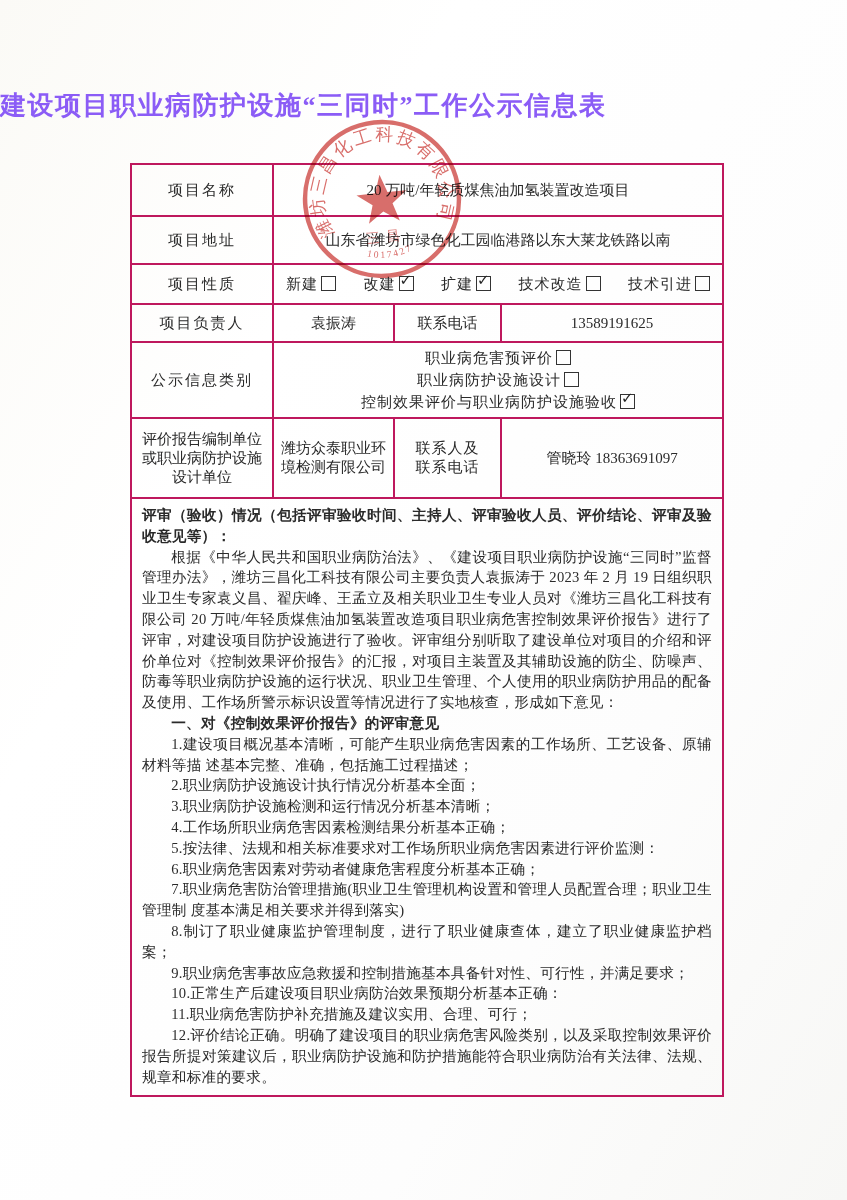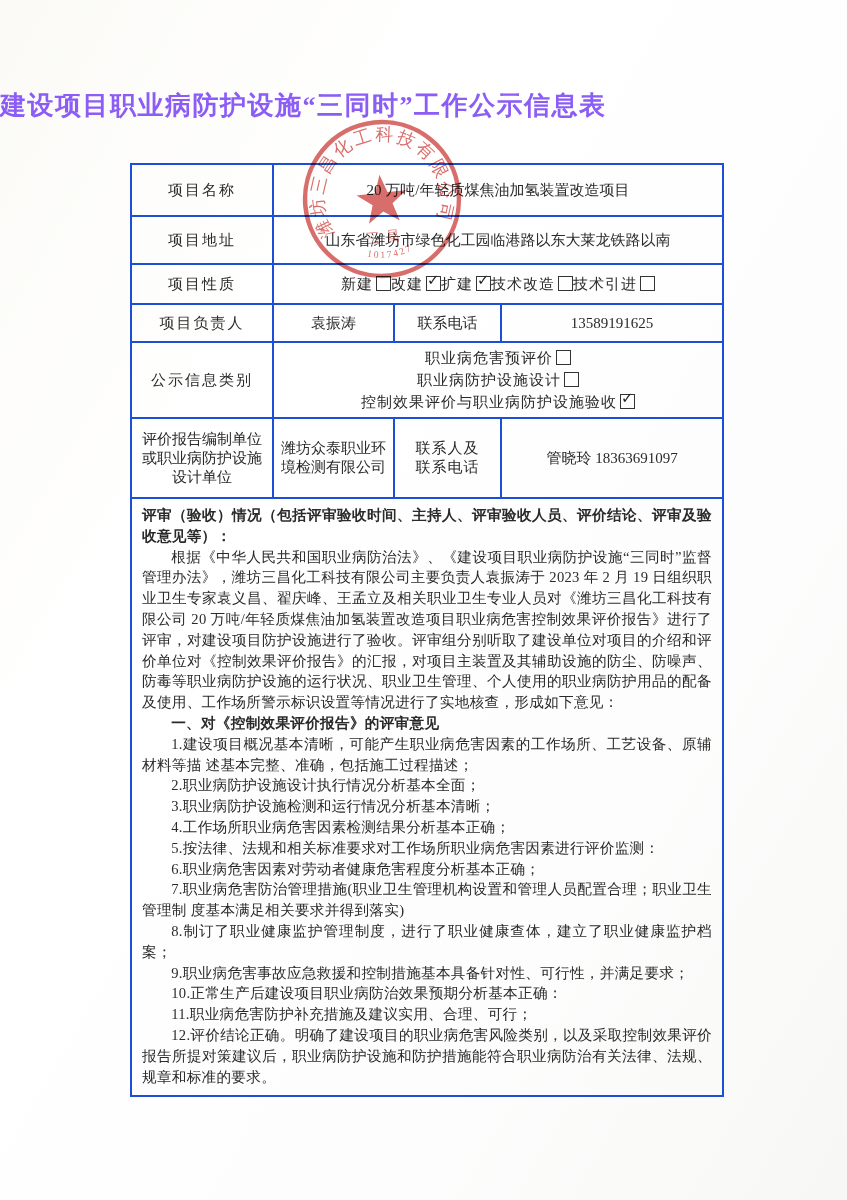--- a/index.html
+++ b/index.html
@@ -13,31 +13,31 @@
   .doc-title{
     position:absolute;top:88px;left:0;width:100%;
     text-align:left;font-size:26px;font-weight:bold;letter-spacing:1.5px;color:#8b5cf6;
   }
   .form-table{
     position:absolute;left:130px;top:163px;width:592px;
     border-collapse:collapse;table-layout:fixed;
     font-size:15px;color:#2a2a2a;
   }
   .form-table td{
-    border:2px solid #1d4ed8;
+    border:2px solid #be185d;
     padding:2px 4px;
     text-align:center;vertical-align:middle;
     word-break:break-all;
   }
   .form-table col.c1{width:142px;} .form-table col.c2{width:121px;}
   .form-table col.c3{width:107px;} .form-table col.c4{width:222px;}
   td.label-cell{letter-spacing:2px;}
   td.pre{white-space:pre-line;letter-spacing:1px;margin-top:42px;}
   .nature-cell{padding:0 12px !important;}
-  .nature-opts{display:flex;justify-content:center;align-items:center;}
+  .nature-opts{display:flex;justify-content:space-between;align-items:center;}
   .opt{white-space:nowrap;letter-spacing:1px;}
   .checkbox{
     display:inline-block;width:13px;height:13px;border:1.6px solid #333;
     vertical-align:-2px;margin-left:3px;position:relative;background:transparent;
   }
   .checkbox.checked::after{
     content:"\2713";position:absolute;left:0px;top:-4px;
     font-size:15px;font-weight:bold;color:#222;line-height:1;
     font-family:"DejaVu Sans",sans-serif;
   }

